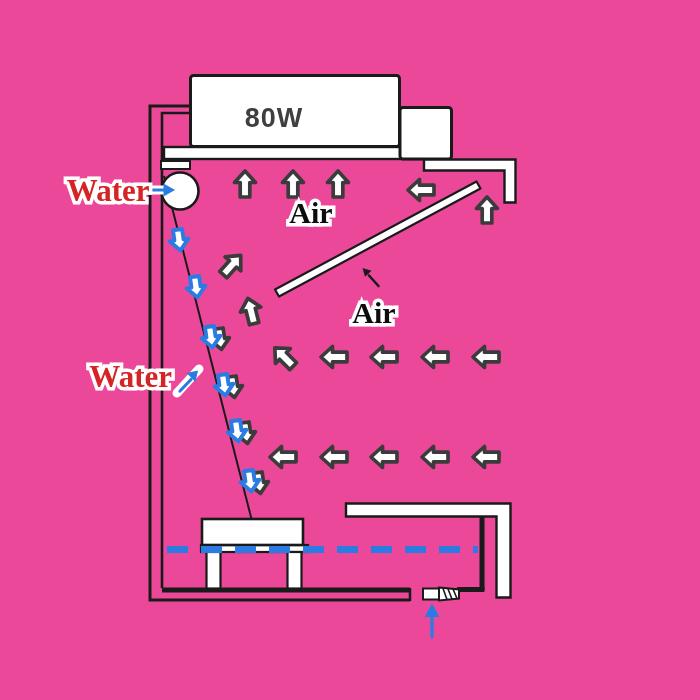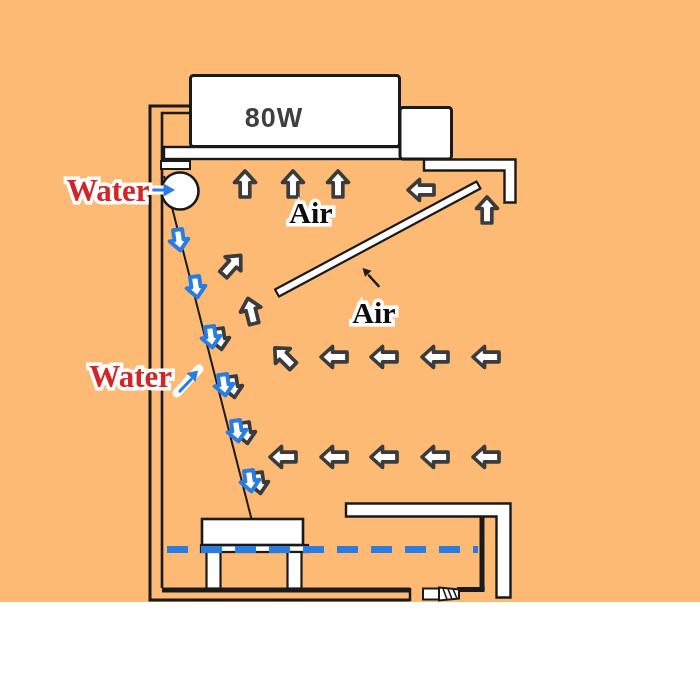--- a/index.html
+++ b/index.html
@@ -1,16 +1,16 @@
 <!DOCTYPE html>
 <html><head>
 <meta charset="utf-8">
 <style>
   html,body{margin:0;padding:0;background:#fff;}
-  .canvas{width:700px;height:602px;background:#fdba74;position:relative;overflow:hidden;
+  .canvas{width:700px;height:700px;background:#ec4899;position:relative;overflow:hidden;
           font-family:"Liberation Serif", serif;text-align:center;}
   svg{display:block;}
   
   .wall{stroke:#1a1a1a;fill:none;}
   .wall-thick{stroke:#1a1a1a;stroke-width:5;fill:none;}
   .white-box{fill:#ffffff;stroke:#1a1a1a;}
   
   .arrow-dark{stroke:#3b3b3b;fill:#ffffff;stroke-width:3.7;stroke-linejoin:round;}
   .arrow-blue{stroke:#2b7ce2;fill:#ffffff;stroke-width:3.9;stroke-linejoin:round;}
   .thin-blue{stroke:#2b7ce2;fill:none;stroke-width:3.2;stroke-linecap:round;}

